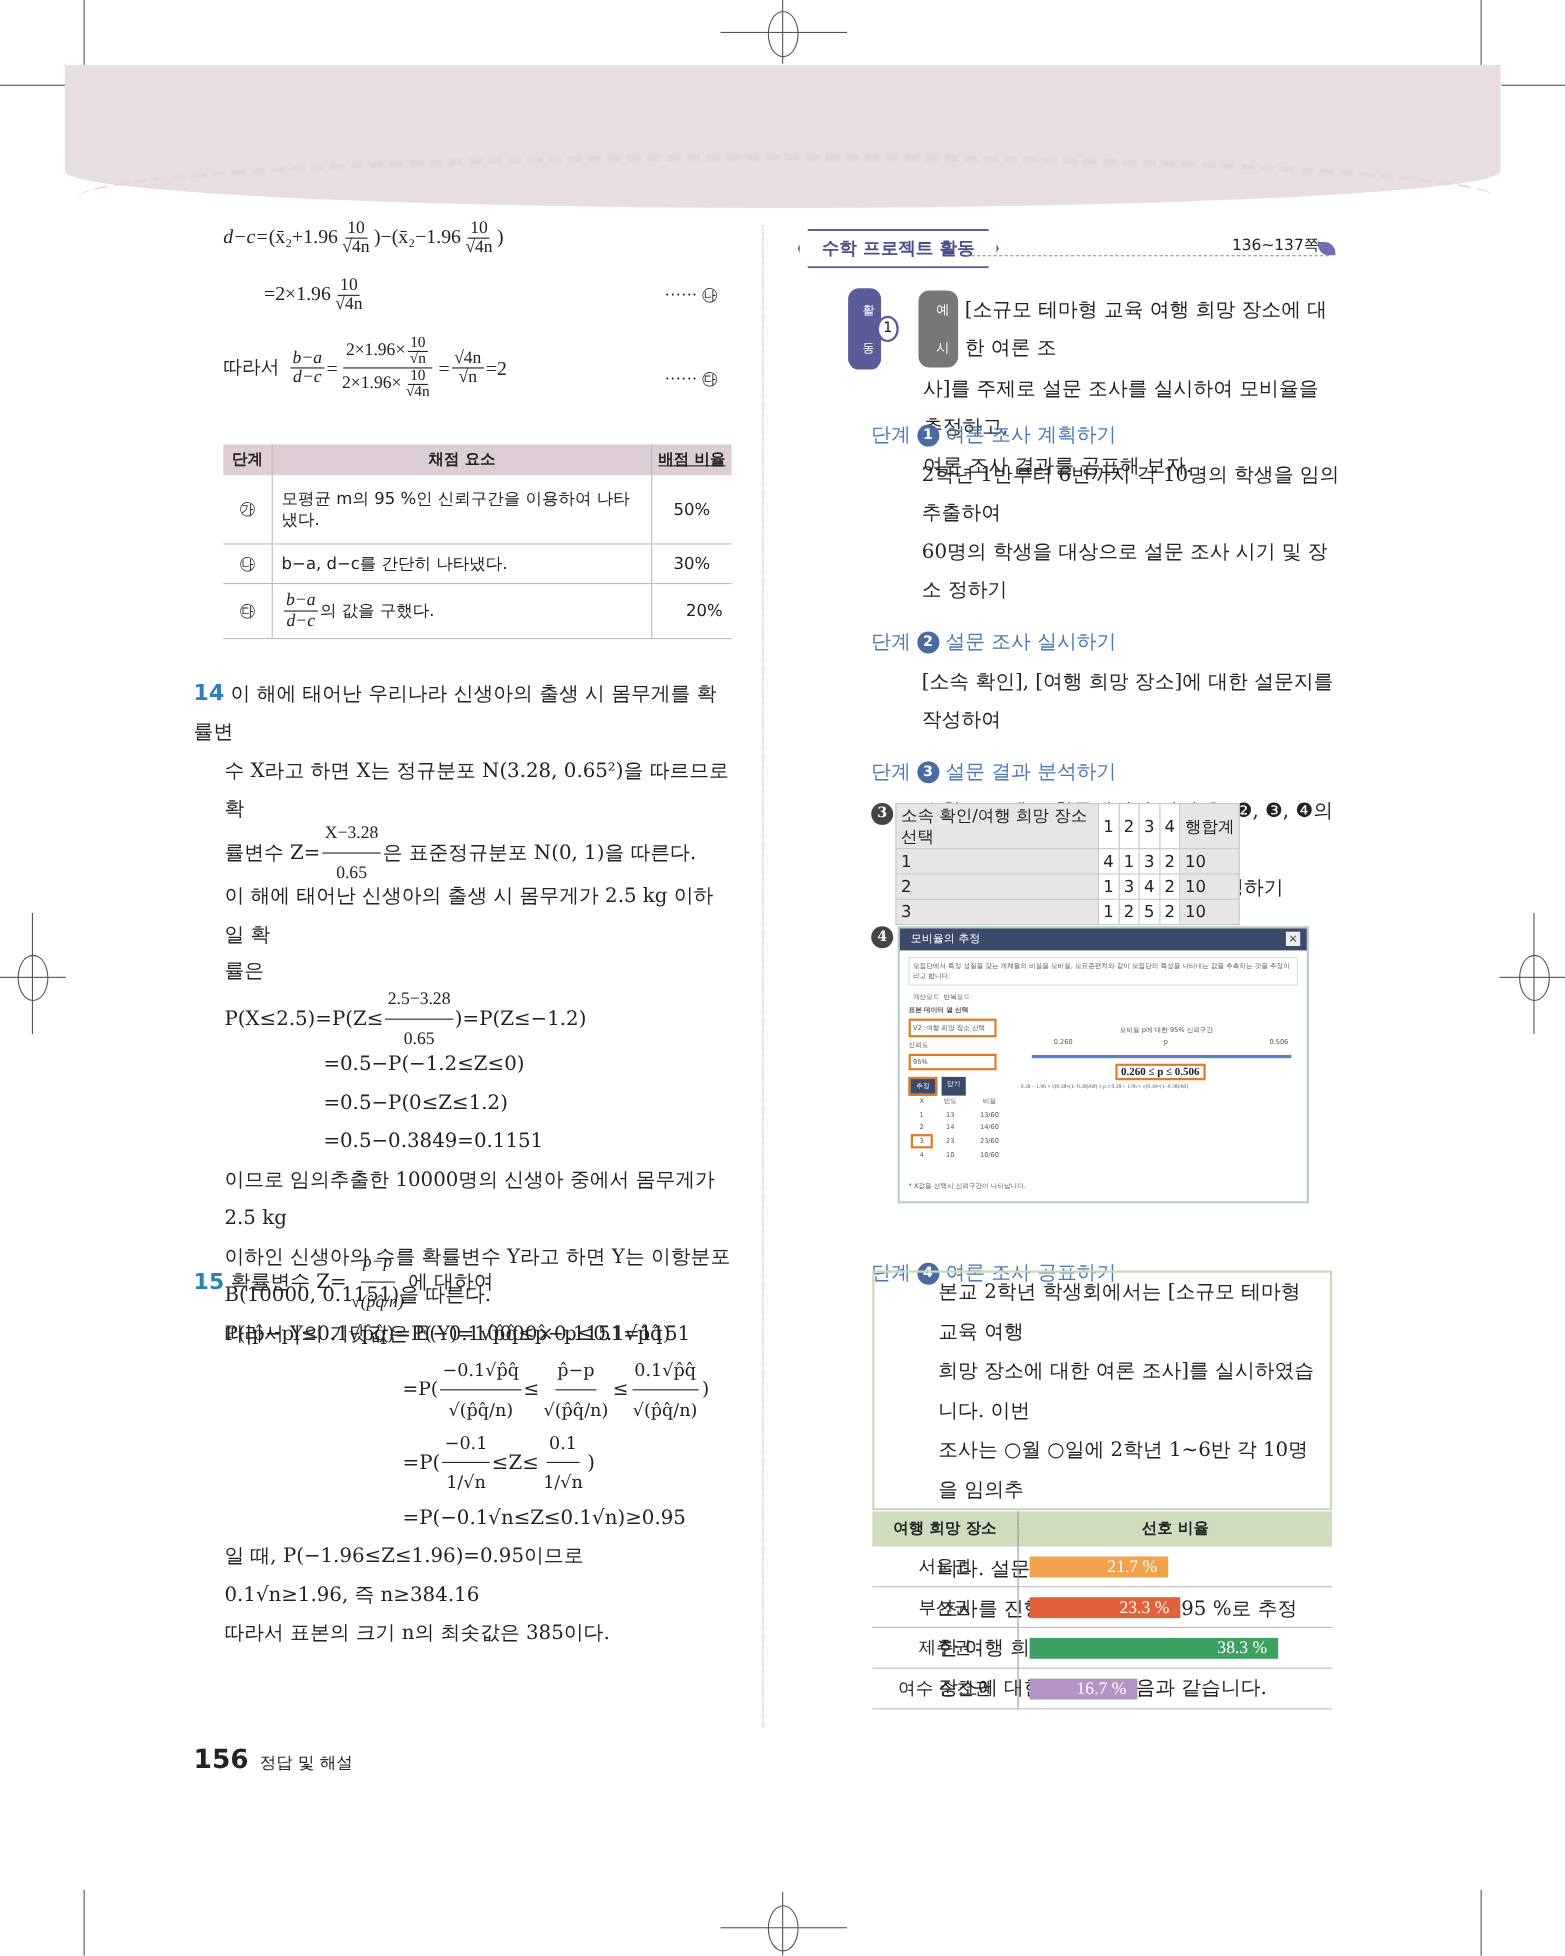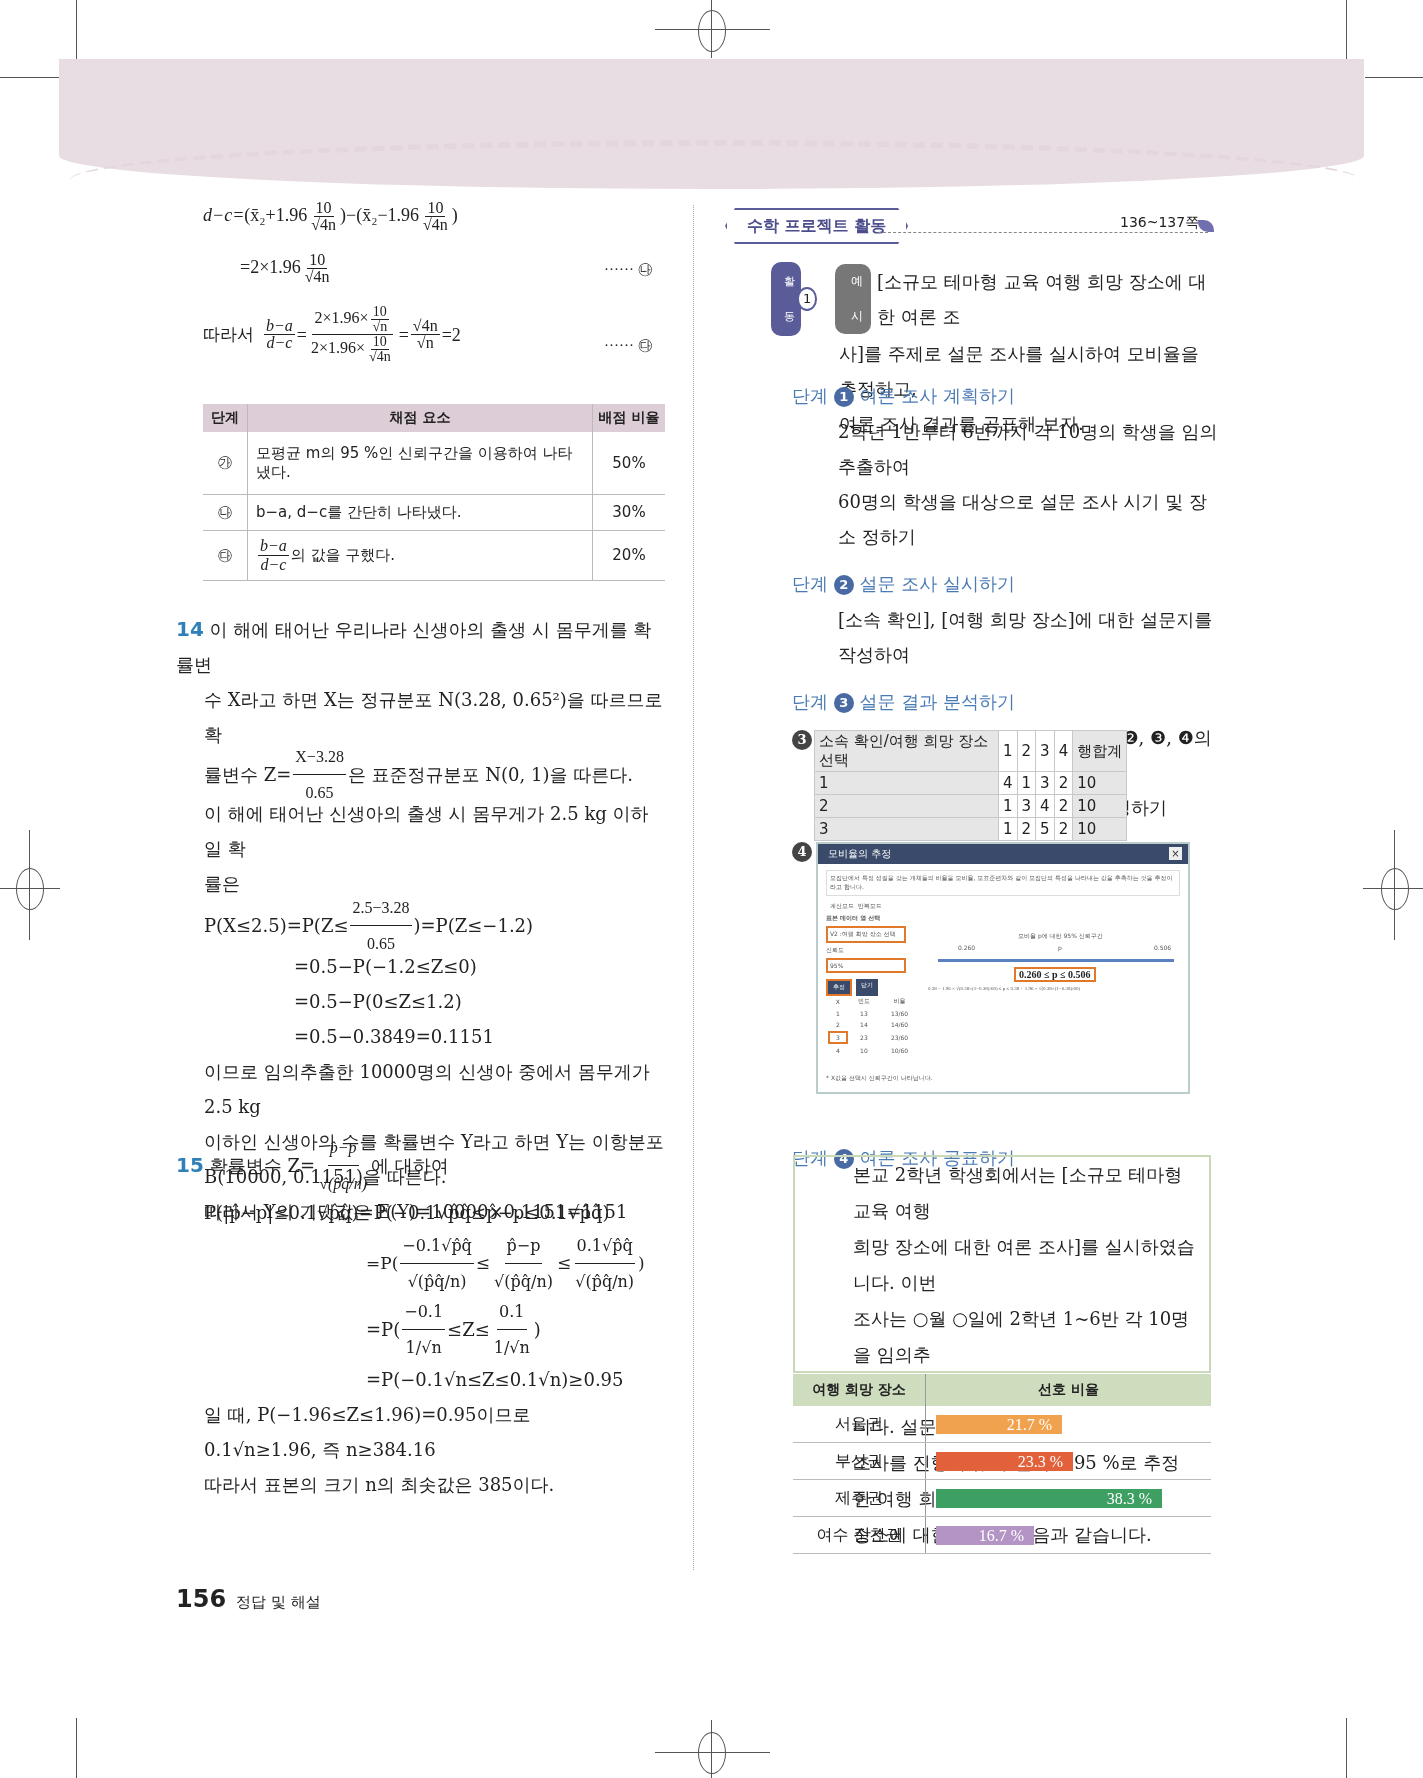--- a/index.html
+++ b/index.html
@@ -115,58 +115,58 @@
     </span>
   <span>=2</span>
 </div>
 <div class="abs math serif" style="left:604px;top:338px;font-size:15px;">······ ㉰</div>
 
 <table class="score abs" style="left:203px;top:404px;width:462px;">
   <thead>
       <tr>
     <th style="width:42px;">단계</th>
     <th>채점 요소</th>
-    <th style="width:70px;">배점 비율</th>
+    <th style="width:70px;text-decoration:underline;">배점 비율</th>
   </tr>
     </thead>
   <tbody>
     <tr style="height:62px;">
       <td style="text-align:center;">㉮</td>
       <td>모평균 m의 95 %인 신뢰구간을 이용하여 나타냈다.</td>
       <td style="text-align:center;">50%</td>
     </tr>
     <tr style="height:36px;">
       <td style="text-align:center;">㉯</td>
       <td>b−a, d−c를 간단히 나타냈다.</td>
       <td style="text-align:center;">30%</td>
     </tr>
     <tr style="height:50px;">
       <td style="text-align:center;">㉰</td>
       <td><span class="frac serif it">
             <span class="num">b−a</span>
             <span class="den">d−c</span>
           </span><span>의 값을 구했다.</span></td>
-      <td style="text-align:center;">20%</td>
+      <td style="text-align:right;">20%</td>
     </tr>
   </tbody>
 </table>
 
 <div class="abs txt" style="left:176px;top:612px;width:490px;">
   <div><span class="qnum">14</span> <span>이 해에 태어난 우리나라 신생아의 출생 시 몸무게를 확률변</span></div>
   <div style="padding-left:28px;">수 X라고 하면 X는 정규분포 N(3.28, 0.65²)을 따르므로 확</div>
   <div style="padding-left:28px;height:44px;display:flex;align-items:center;">
       <span>률변수 Z=</span>
       <span class="frac serif">
         <span class="num">X−3.28</span>
         <span class="den">0.65</span>
       </span>
       <span>은 표준정규분포 N(0, 1)을 따른다.</span>
     </div>
   <div style="padding-left:28px;">이 해에 태어난 신생아의 출생 시 몸무게가 2.5 kg 이하일 확</div>
-  <div style="padding-left:28px;">률은</div>
+  <div style="padding-left:28px;font-family:Liberation Mono, monospace;">률은</div>
   <div style="padding-left:28px;height:48px;display:flex;align-items:center;">
       <span>P(X≤2.5)=P(Z≤</span>
       <span class="frac serif">
         <span class="num">2.5−3.28</span>
         <span class="den">0.65</span>
       </span>
       <span>)=P(Z≤−1.2)</span>
     </div>
   <div style="padding-left:118px;">=0.5−P(−1.2≤Z≤0)</div>
   <div style="padding-left:118px;">=0.5−P(0≤Z≤1.2)</div>

